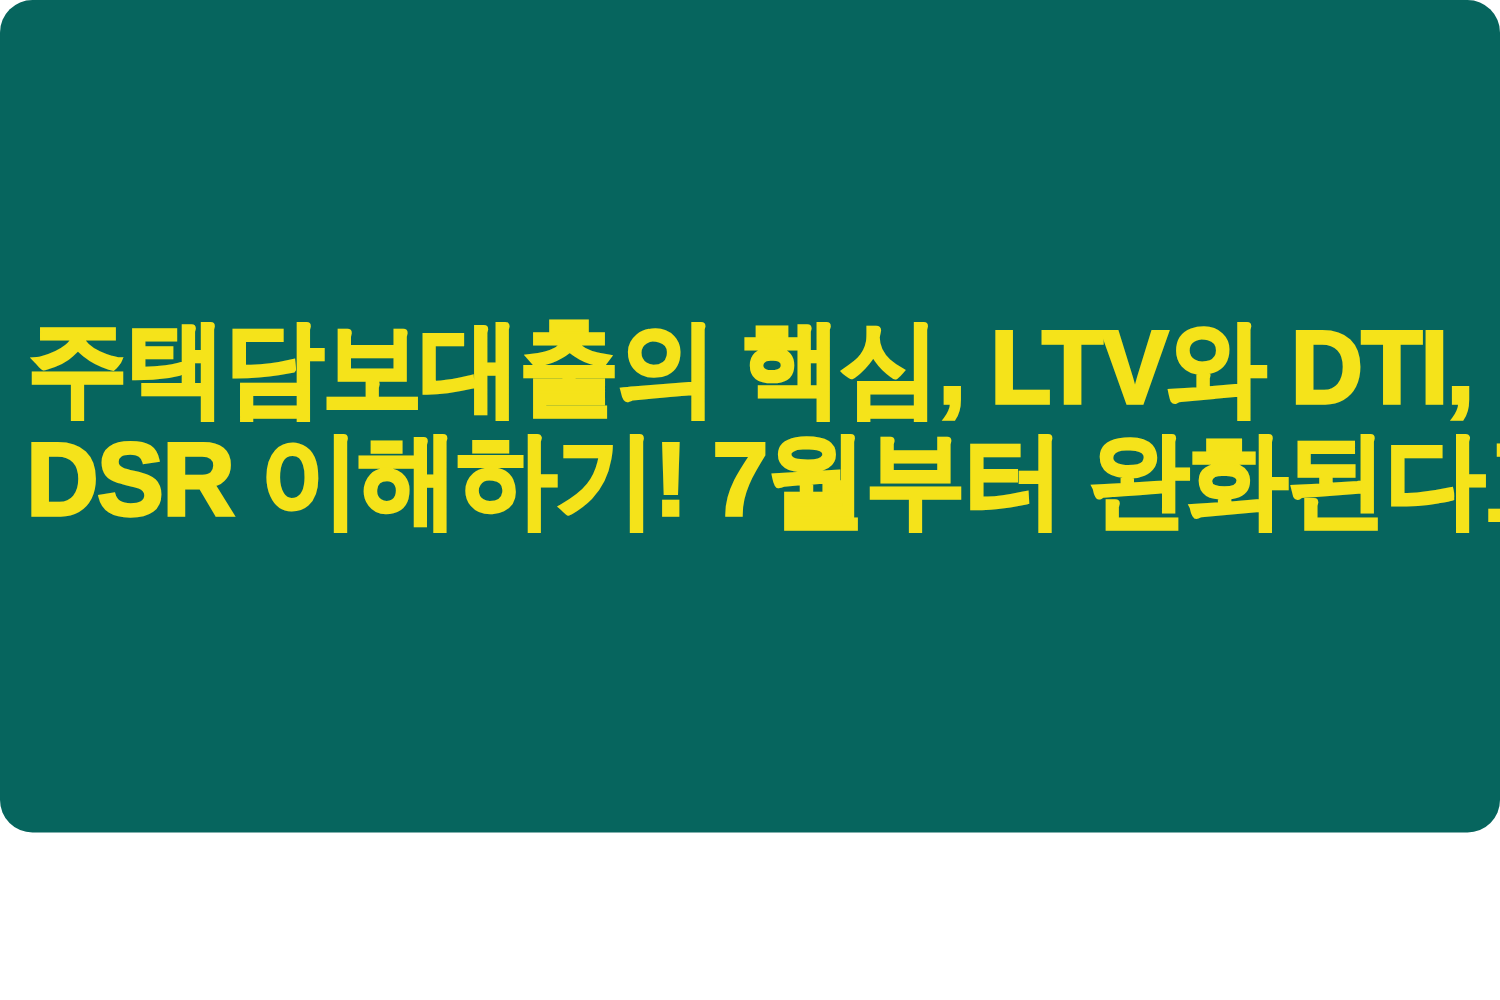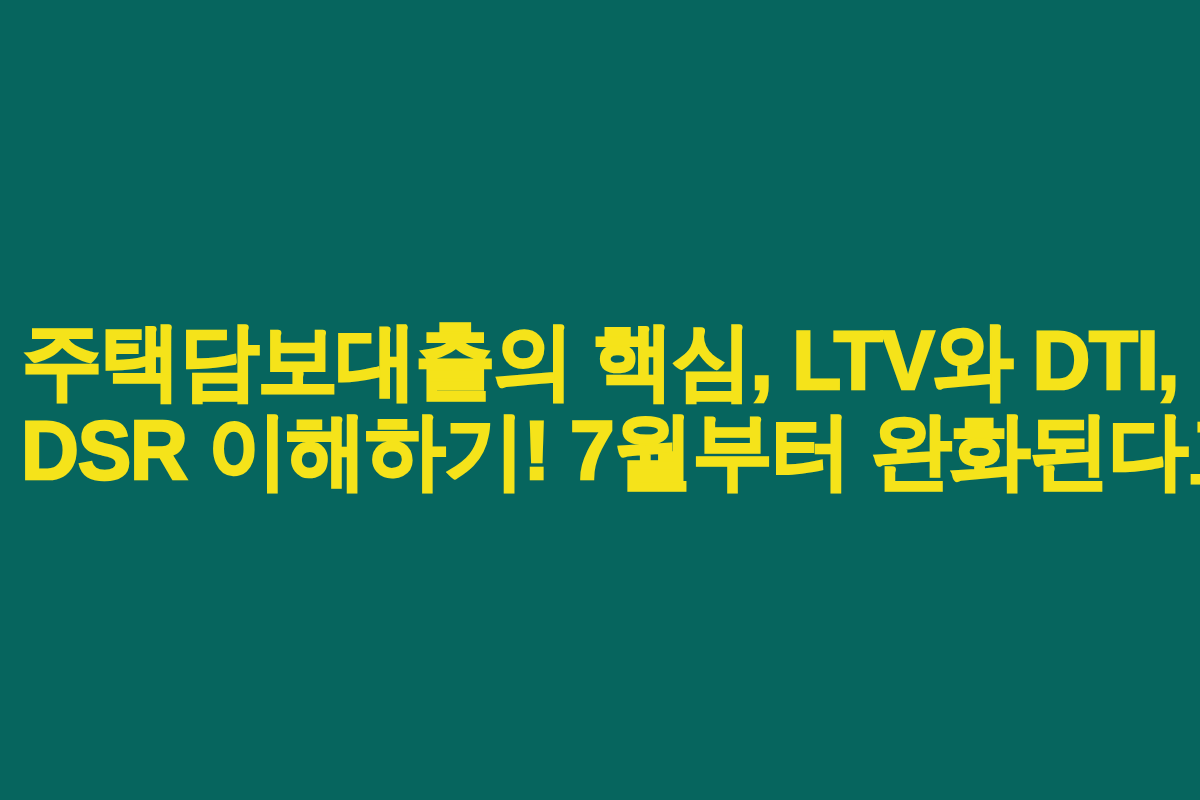--- a/index.html
+++ b/index.html
@@ -12,27 +12,28 @@
     width: 1200px;
     height: 800px;
     overflow: hidden;
     font-family: "Liberation Sans", "DejaVu Sans", sans-serif;
   }
 
   .card {
     position: relative;
     box-sizing: border-box;
     width: 1200px;
-    height: 800px;
+    height: 666px;
     background: #06655e;
     display: flex;
     flex-direction: column;
     align-items: center;
     justify-content: center;
     overflow: hidden;
+    border-radius: 26px;
   }
 
   .title-block {
     width: 1200px;
     text-align: center;
     
     margin-top: 12px;
     user-select: none;
   }
 

